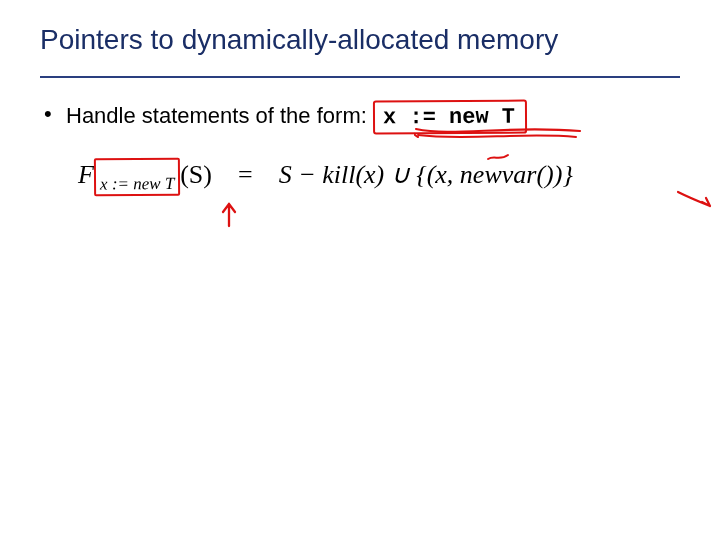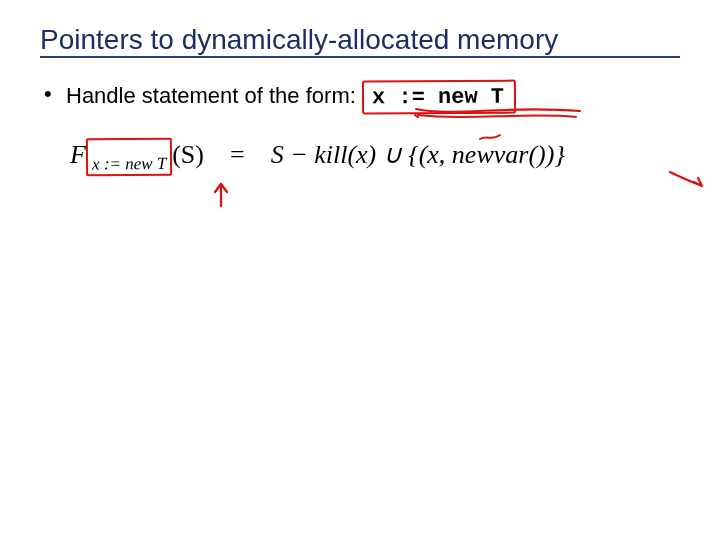--- a/index.html
+++ b/index.html
@@ -16,21 +16,21 @@
     position: relative;
     width: 720px;
     height: 540px;
     box-sizing: border-box;
     padding: 24px 40px 0 40px;
   }
   .title {
     font-size: 28px;
     color: #1a2e66;
     font-weight: 400;
-    padding-bottom: 0;
+    padding-bottom: 20px;
     border-bottom: 2px solid #2a3f7f;
     margin-bottom: 22px;
   }
   ul.bullets {
     list-style: none;
     padding: 0;
     margin: 0;
     font-size: 22px;
     line-height: 1.25;
   }
@@ -70,21 +70,21 @@
     pointer-events: none;
   }
   .scribble1 svg { width:100%; height:100%; }
 
   
   .formula {
     font-family: "Times New Roman", Times, serif;
     font-style: italic;
     font-size: 26px;
     margin-top: 24px;
-    margin-left: 30px;
+    margin-left: 38px;
     position: relative;
     white-space: nowrap;
   }
   .formula .sub {
     font-size: 17px;
     vertical-align: sub;
     font-style: italic;
   }
   .formula .op {
     font-style: normal;
@@ -120,21 +120,21 @@
 </style>
 </head>
 <body>
 
 <div class="slide">
 
   <div class="title">Pointers to dynamically-allocated memory</div>
 
   <ul class="bullets">
     <li>
-      <span>Handle statement of the form: </span>
+      <span>Handle statements of the form: </span>
       <span class="red-box">
         <span class="code-frag">x := new T</span>
       </span>
       <span class="scribble1" style="left:374px; top:22px; position:absolute;">
         <svg viewBox="0 0 170 20">
           <path d="M2 6 C 40 14, 90 2, 166 8" stroke="#d11" stroke-width="2.2" fill="none" stroke-linecap="round"></path>
           <path d="M4 12 C 50 18, 110 9, 162 14" stroke="#d11" stroke-width="2" fill="none" stroke-linecap="round"></path>
           <path d="M-4 4 C -2 10, 0 12, 4 14" stroke="#d11" stroke-width="2" fill="none" stroke-linecap="round"></path>
         </svg>
       </span>

